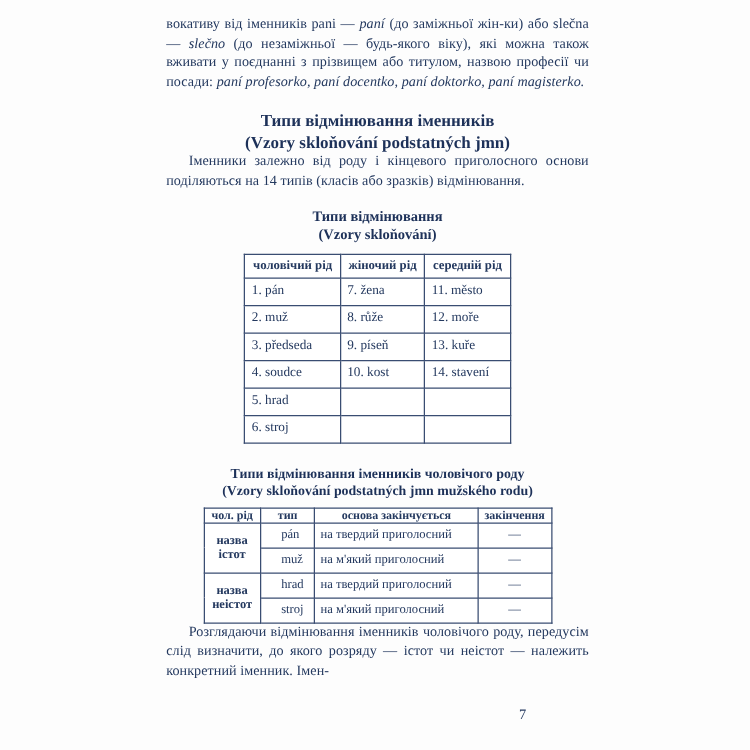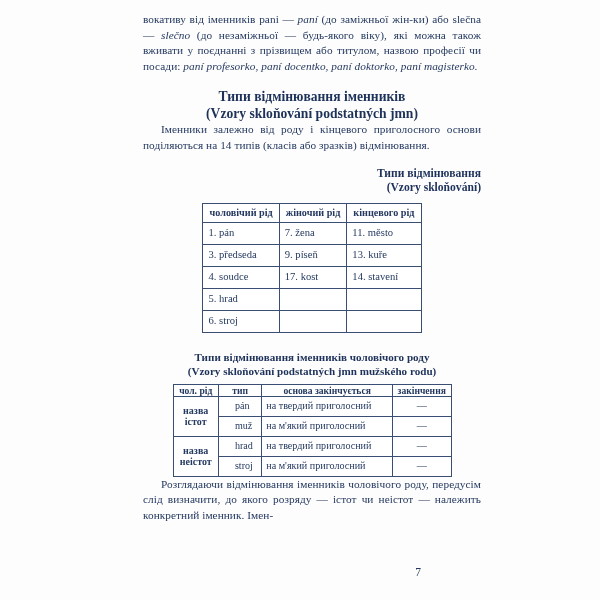--- a/index.html
+++ b/index.html
@@ -15,21 +15,21 @@
     overflow: hidden;
   }
   .page {
     position: relative;
     width: 600px;
     height: 600px;
     background: #fdfdfd;
   }
   .content {
     position: absolute;
-    left: 143px;
+    left: 133px;
     top: 12px;
     width: 338px;
   }
   p.body-par {
     margin: 0 0 0 0;
     font-size: 11.3px;
     line-height: 15.6px;
     text-align: justify;
     text-justify: inter-word;
     letter-spacing: 0.05px;
@@ -50,21 +50,21 @@
     color: #1d3159;
   }
   h2.section-head .line2 {
     display: block;
   }
   h3.table-head {
     margin: 13px 0 0 0;
     font-size: 11.6px;
     font-weight: bold;
     line-height: 14.5px;
-    text-align: right;
+    text-align: center;
     color: #1d3159;
   }
   h3.table-head .line2 {
     display: block;
     font-weight: bold;
   }
   h3.table-head-wide {
     margin: 17px 0 0 0;
     font-size: 11.1px;
     font-weight: bold;
@@ -188,37 +188,42 @@
       <span class="line1">Типи відмінювання</span>
       <span class="line2">(Vzory skloňování)</span>
     </h3>
 
     <div class="t1-wrap">
       <table id="table1" class="decl-table">
         <thead>
           <tr>
             <th>чоловічий рід</th>
             <th>жіночий рід</th>
-            <th>кінцевого рід</th>
+            <th>середній рід</th>
           </tr>
         </thead>
         <tbody>
           <tr>
             <td class="c1">1. pán</td>
             <td class="c2">7. žena</td>
             <td class="c3">11. město</td>
           </tr>
           <tr>
+            <td class="c1">2. muž</td>
+            <td class="c2">8. růže</td>
+            <td class="c3">12. moře</td>
+          </tr>
+          <tr>
             <td class="c1">3. předseda</td>
             <td class="c2">9. píseň</td>
             <td class="c3">13. kuře</td>
           </tr>
           <tr>
             <td class="c1">4. soudce</td>
-            <td class="c2">17. kost</td>
+            <td class="c2">10. kost</td>
             <td class="c3">14. stavení</td>
           </tr>
           <tr>
             <td class="c1">5. hrad</td>
             <td class="c2"></td>
             <td class="c3"></td>
           </tr>
           <tr>
             <td class="c1">6. stroj</td>
             <td class="c2"></td>

